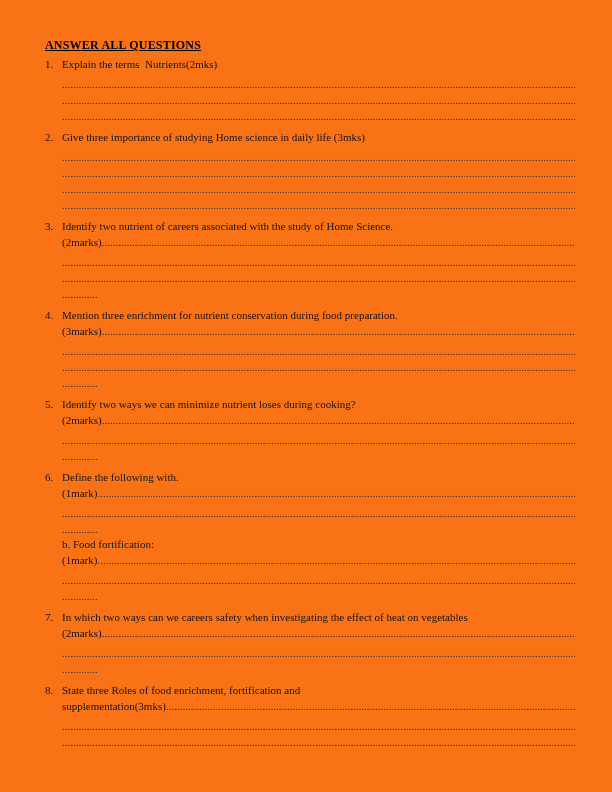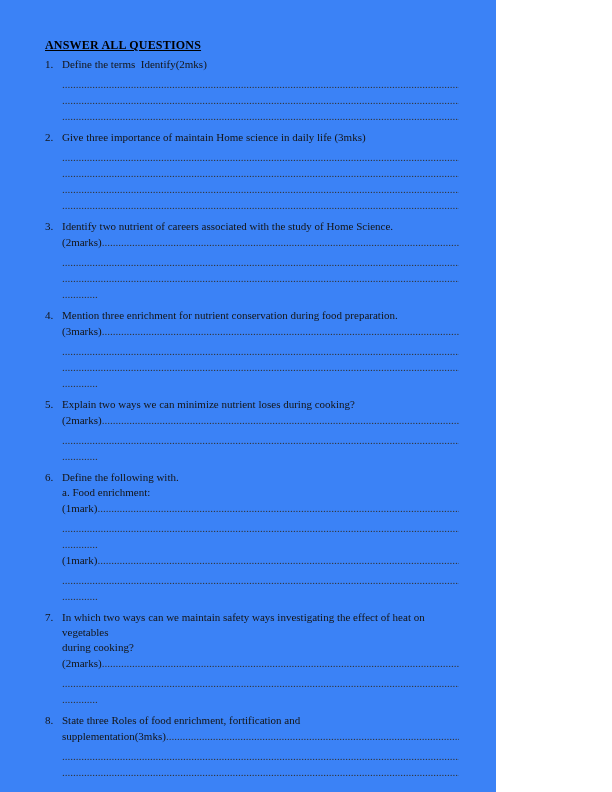--- a/index.html
+++ b/index.html
@@ -1,20 +1,20 @@
 <!DOCTYPE html>
 <html><head>
 <meta charset="utf-8">
 <style>
   html,body{margin:0;padding:0;background:#ffffff;}
   .page{
     position:relative;
-    width:496px;height:792px;box-sizing:border-box;
+    width:612px;height:792px;box-sizing:border-box;
     padding:38px 37px 0 45px;
-    background:#3b82f6;
+    background:#f97316;
     font-family:"Liberation Serif","DejaVu Serif",serif;
     font-size:11px;line-height:15px;color:#141414;
     overflow:hidden;
   }
   .exam-header{
     font-size:12px;font-weight:700;text-decoration:underline;
     letter-spacing:.2px;margin-bottom:4px;color:#000;
   }
   .question{margin-top:6px;}
   .question.first{margin-top:1px;}
@@ -34,30 +34,30 @@
 </style>
 </head>
 <body>
 
 <div class="page">
   <div class="exam-header">ANSWER ALL QUESTIONS</div>
   <div id="questions-list">
       <div class="question first">
         <div class="q-line">
           <span class="q-num">1.</span>
-          <span class="q-text">Define the terms  Identify(2mks)</span>
+          <span class="q-text">Explain the terms  Nutrients(2mks)</span>
         </div>
         <div class="dot-line gap">............................................................................................................................................................................................................................................................................................................</div>
         <div class="dot-line">............................................................................................................................................................................................................................................................................................................</div>
         <div class="dot-line">............................................................................................................................................................................................................................................................................................................</div>
       </div>
       <div class="question">
         <div class="q-line">
           <span class="q-num">2.</span>
-          <span class="q-text">Give three importance of maintain Home science in daily life (3mks)</span>
+          <span class="q-text">Give three importance of studying Home science in daily life (3mks)</span>
         </div>
         <div class="dot-line gap">............................................................................................................................................................................................................................................................................................................</div>
         <div class="dot-line">............................................................................................................................................................................................................................................................................................................</div>
         <div class="dot-line">............................................................................................................................................................................................................................................................................................................</div>
         <div class="dot-line">............................................................................................................................................................................................................................................................................................................</div>
       </div>
       <div class="question">
         <div class="q-line">
           <span class="q-num">3.</span>
           <span class="q-text">Identify two nutrient of careers associated with the study of Home Science.</span>
@@ -79,58 +79,57 @@
           <span class="marks-label">(3marks)</span>
           <span class="dot-leader">............................................................................................................................................................................................................................................................................................................</span>
         </div>
         <div class="dot-line gap">............................................................................................................................................................................................................................................................................................................</div>
         <div class="dot-line">............................................................................................................................................................................................................................................................................................................</div>
         <div class="dot-line short">.............</div>
       </div>
       <div class="question">
         <div class="q-line">
           <span class="q-num">5.</span>
-          <span class="q-text">Explain two ways we can minimize nutrient loses during cooking?</span>
+          <span class="q-text">Identify two ways we can minimize nutrient loses during cooking?</span>
         </div>
         <div class="marks-line">
           <span class="marks-label">(2marks)</span>
           <span class="dot-leader">............................................................................................................................................................................................................................................................................................................</span>
         </div>
         <div class="dot-line gap">............................................................................................................................................................................................................................................................................................................</div>
         <div class="dot-line short">.............</div>
       </div>
       <div class="question">
         <div class="q-line">
           <span class="q-num">6.</span>
           <span class="q-text">Define the following with.</span>
         </div>
         <div class="subpart">
-          <div class="subpart-text">a. Food enrichment:</div>
           <div class="marks-line">
             <span class="marks-label">(1mark)</span>
             <span class="dot-leader">............................................................................................................................................................................................................................................................................................................</span>
           </div>
           <div class="dot-line gap">............................................................................................................................................................................................................................................................................................................</div>
           <div class="dot-line short">.............</div>
         </div>
         <div class="subpart">
+          <div class="subpart-text">b. Food fortification:</div>
           <div class="marks-line">
             <span class="marks-label">(1mark)</span>
             <span class="dot-leader">............................................................................................................................................................................................................................................................................................................</span>
           </div>
           <div class="dot-line gap">............................................................................................................................................................................................................................................................................................................</div>
           <div class="dot-line short">.............</div>
         </div>
       </div>
       <div class="question">
         <div class="q-line">
           <span class="q-num">7.</span>
-          <span class="q-text">In which two ways can we maintain safety ways investigating the effect of heat on vegetables</span>
+          <span class="q-text">In which two ways can we careers safety when investigating the effect of heat on vegetables</span>
         </div>
-        <div class="q-cont">during cooking?</div>
         <div class="marks-line">
           <span class="marks-label">(2marks)</span>
           <span class="dot-leader">............................................................................................................................................................................................................................................................................................................</span>
         </div>
         <div class="dot-line gap">............................................................................................................................................................................................................................................................................................................</div>
         <div class="dot-line short">.............</div>
       </div>
       <div class="question">
         <div class="q-line">
           <span class="q-num">8.</span>

